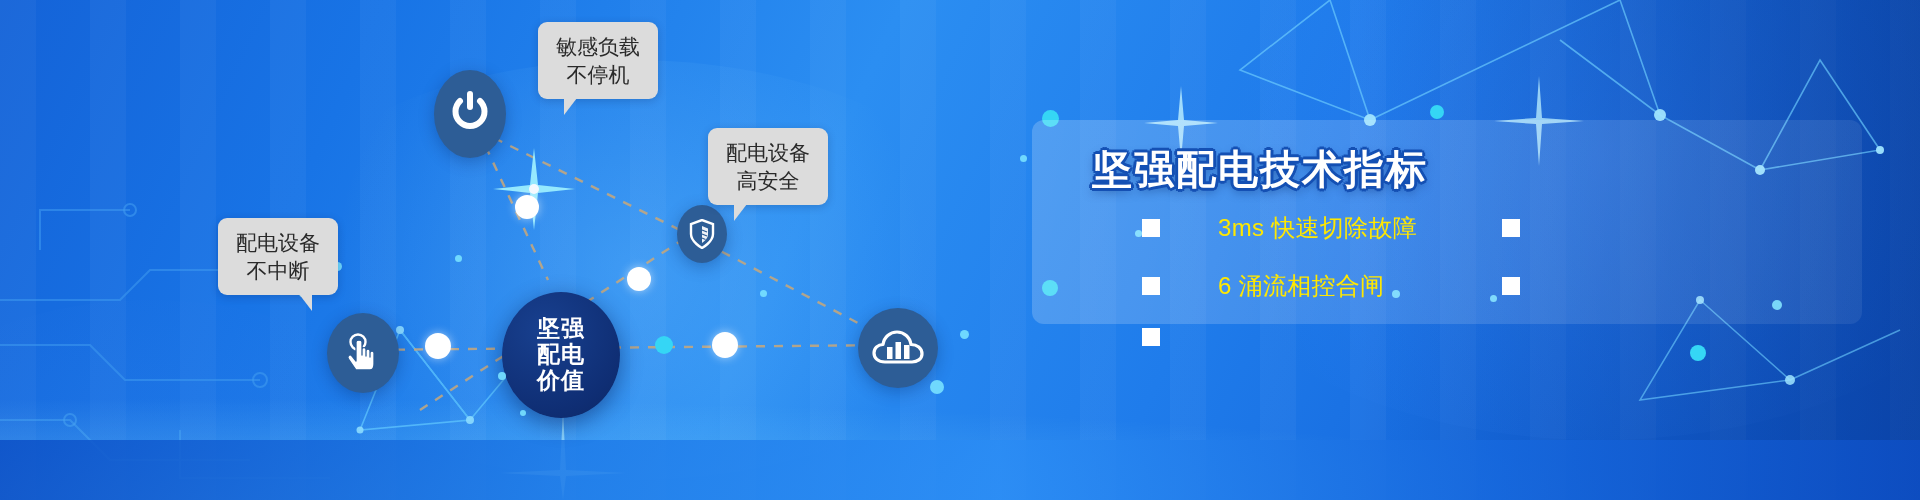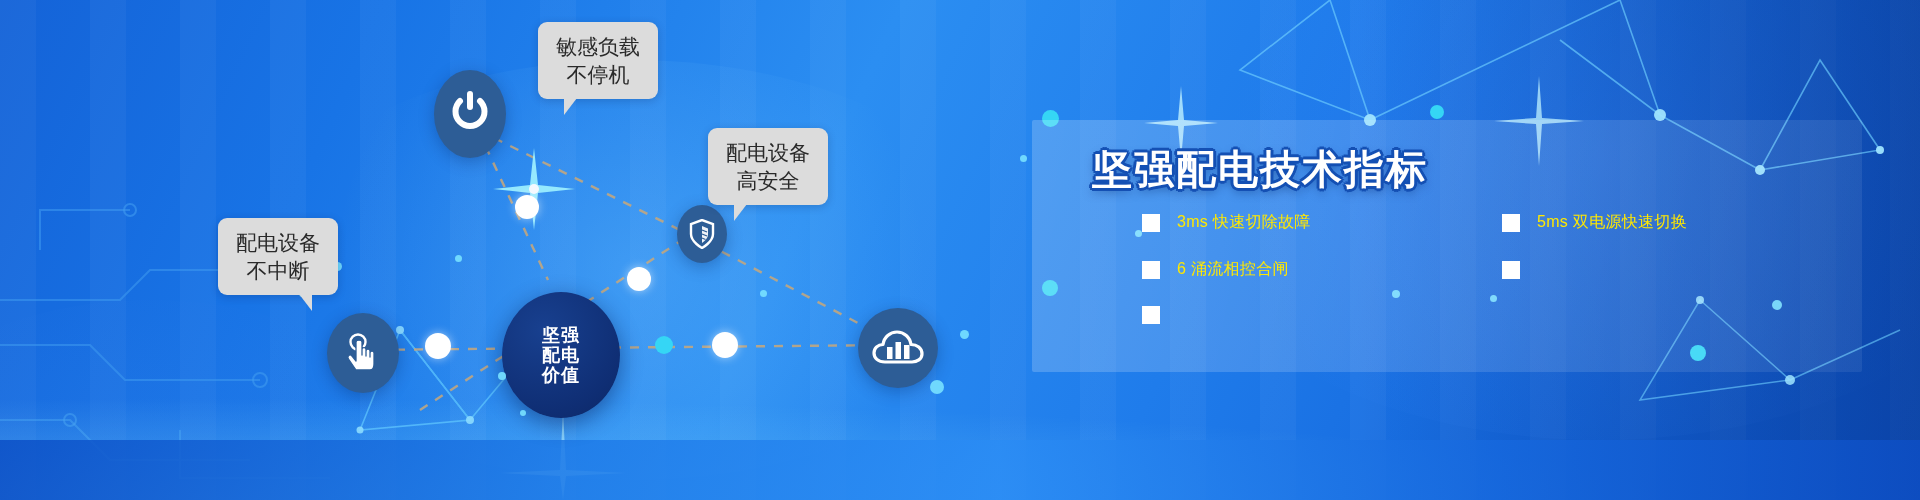--- a/index.html
+++ b/index.html
@@ -41,21 +41,21 @@
   
   .node{
     position:absolute;border-radius:50%;
     display:flex;align-items:center;justify-content:center;
     box-shadow:0 4px 16px rgba(0,30,90,.30);
   }
   .node-icon{background:#2d5d96;}
   .node-center{
     background:radial-gradient(circle at 35% 30%,#18408f 0%,#0f2e74 70%,#0c2765 100%);
     color:#fff;font-weight:bold;line-height:1.12;text-align:center;
-    font-size:18px;letter-spacing:1px;
+    font-size:23px;letter-spacing:1px;
     box-shadow:0 6px 22px rgba(4,20,70,.45);
   }
   .node-center span{display:block;}
 
   .dot{position:absolute;border-radius:50%;}
   .dot-w{background:#ffffff;box-shadow:0 0 10px rgba(255,255,255,.55);}
   .dot-c{background:#35d6f5;}
   .dot-sm{background:rgba(120,225,255,.9);}
 
   
@@ -71,40 +71,40 @@
   }
   .tail-bl{left:26px;bottom:-16px;border-width:17px 13px 0 0;
     border-color:#dcdcdc transparent transparent transparent;}
   .tail-br{right:26px;bottom:-16px;border-width:17px 0 0 13px;
     border-color:#dcdcdc transparent transparent transparent;}
   .tail-tr{right:30px;top:-16px;border-width:0 0 17px 13px;
     border-color:transparent transparent #dcdcdc transparent;}
 
   
   .spec-panel{
-    position:absolute;left:1032px;top:120px;width:830px;height:252px;
+    position:absolute;left:1032px;top:120px;width:830px;height:204px;
     background:linear-gradient(100deg,rgba(255,255,255,.20) 0%,rgba(255,255,255,.13) 55%,rgba(255,255,255,.07) 100%);
-    border-radius:2px;
+    border-radius:12px;
   }
   .spec-title{
     position:absolute;left:60px;top:22px;
     font-size:40px;font-weight:bold;color:#ffffff;letter-spacing:2px;
     text-shadow:
       3px 0 0 #1450b4,-3px 0 0 #1450b4,0 3px 0 #1450b4,0 -3px 0 #1450b4,
       2px 2px 0 #1450b4,-2px 2px 0 #1450b4,2px -2px 0 #1450b4,-2px -2px 0 #1450b4,
       0 4px 10px rgba(0,30,90,.5);
   }
   .spec-grid{
     position:absolute;left:110px;top:92px;width:720px;
     display:grid;grid-template-columns:360px 360px;
     row-gap:26px;
   }
   .spec-item{display:flex;align-items:center;gap:17px;}
   .spec-bullet{width:18px;height:18px;background:#ffffff;flex:0 0 18px;}
-  .spec-text{color:#ffe800;font-size:16px;white-space:nowrap;letter-spacing:.3px;}
+  .spec-text{color:#ffe800;font-size:24px;white-space:nowrap;letter-spacing:.3px;margin-left:41px;}
 </style>
 </head>
 <body>
 
 <div class="banner">
 
   <div class="bg-stripes"></div>
   <div class="bg-glow glow-a"></div>
   <div class="bg-glow glow-b"></div>
   <div class="bg-glow glow-c"></div>
@@ -277,21 +277,20 @@
   <div class="spec-panel">
     <div class="spec-title">坚强配电技术指标</div>
 
     <div class="spec-grid">
       <div class="spec-item">
         <span class="spec-bullet"></span>
         <span class="spec-text">3ms 快速切除故障</span>
       </div>
       <div class="spec-item">
         <span class="spec-bullet"></span>
-        <span class="spec-text">5ms 双电源快速切换</span>
       </div>
       <div class="spec-item">
         <span class="spec-bullet"></span>
         <span class="spec-text">6 涌流相控合闸</span>
       </div>
       <div class="spec-item">
         <span class="spec-bullet"></span>
       </div>
       <div class="spec-item">
         <span class="spec-bullet"></span>

